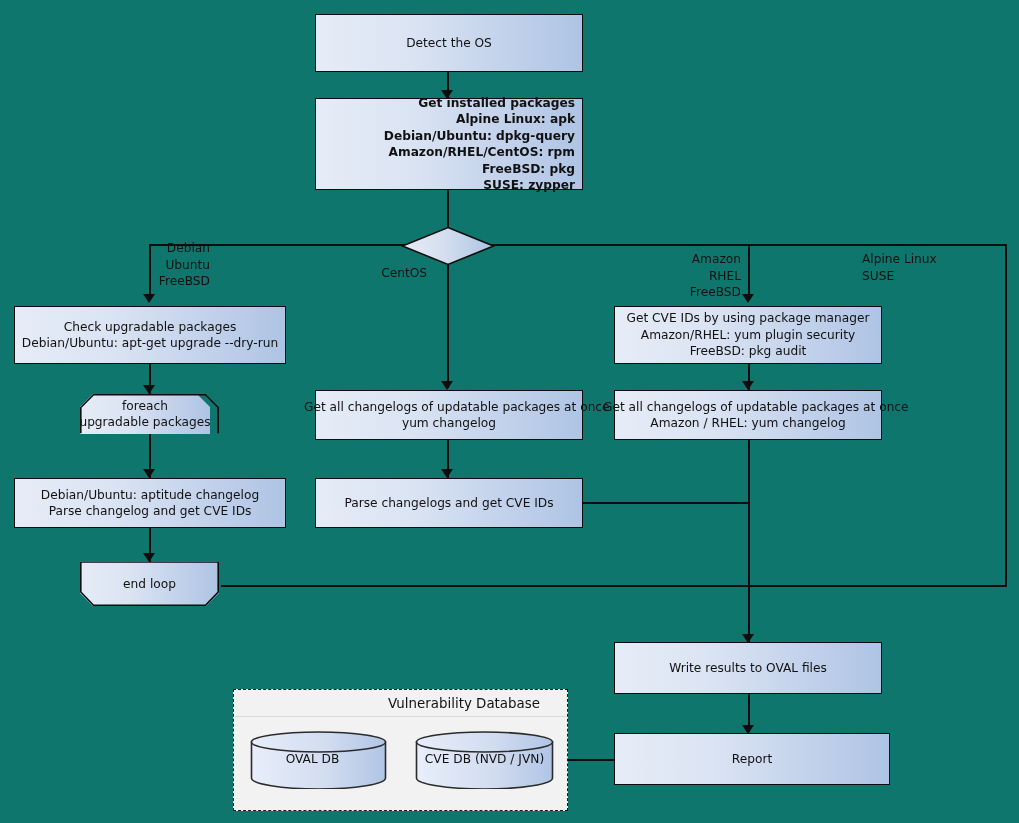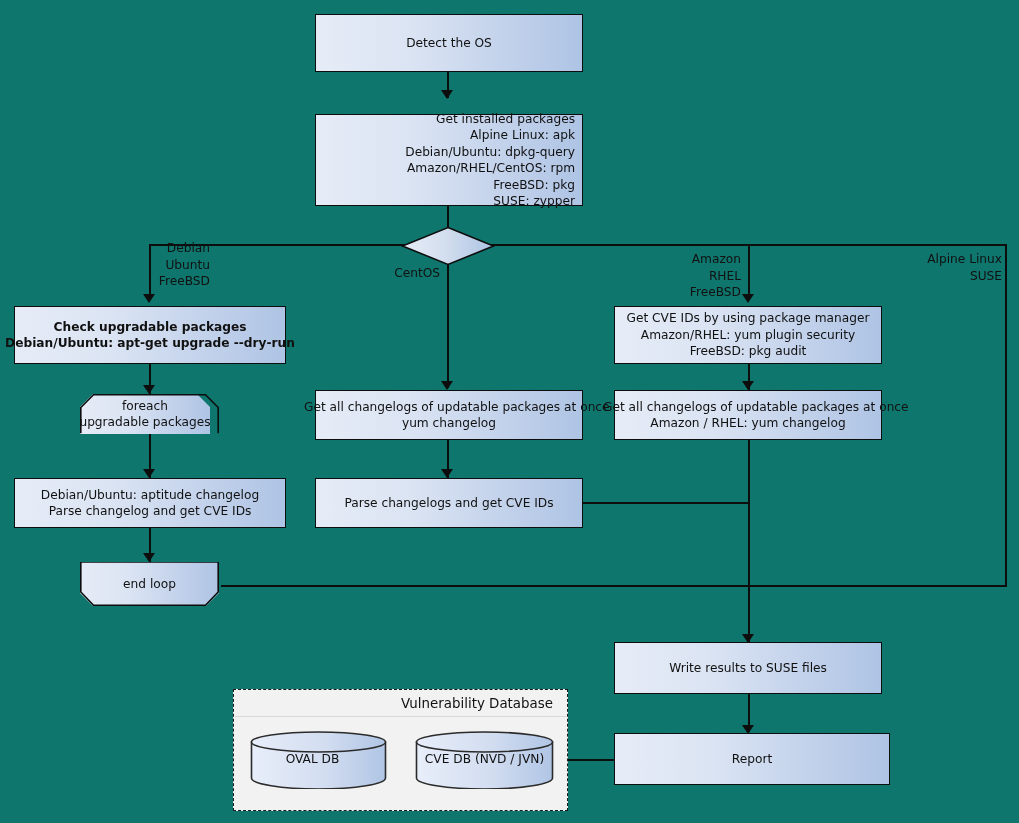--- a/index.html
+++ b/index.html
@@ -175,21 +175,21 @@
 
   <div class="line v" style="left:748px; top:694px; height:38px;"></div>
   <div class="arrowhead" style="left:742px; top:725px;"></div>
 
   <div class="line h" style="left:568px; top:759px; width:47px;"></div>
 
   <div class="node" style="left:315px; top:14px; width:268px; height:58px;">
     <span class="txt">Detect the OS</span>
   </div>
 
-  <div class="node align-right" style="left:315px; top:114px; width:268px; height:92px;">
+  <div class="node align-right" style="left:315px; top:98px; width:268px; height:92px;font-weight:bold;">
     <div>
       <div>Get installed packages</div>
       <div>Alpine Linux: apk</div>
       <div>Debian/Ubuntu: dpkg-query</div>
       <div>Amazon/RHEL/CentOS: rpm</div>
       <div>FreeBSD: pkg</div>
       <div>SUSE: zypper</div>
     </div>
   </div>
 
@@ -200,28 +200,28 @@
         <stop offset="45%" stop-color="#d4dfef"></stop>
         <stop offset="100%" stop-color="#adc3e3"></stop>
       </linearGradient>
     </defs>
     <polygon points="47,1.5 92.5,20 47,38.5 1.5,20" fill="url(#dgrad)" stroke="#0d0d0d" stroke-width="1.6"></polygon>
   </svg>
 
   <div class="branch-label" style="left: 60px; top: 240px; width: 150px; white-space: pre;">Debian
 Ubuntu
 FreeBSD</div>
-  <div class="branch-label" style="left: 330px; top: 265px; width: 110px; white-space: pre;">CentOS</div>
+  <div class="branch-label" style="left: 317px; top: 265px; width: 110px; white-space: pre;">CentOS</div>
   <div class="branch-label" style="left: 620px; top: 251px; width: 121px; white-space: pre;">Amazon
 RHEL
 FreeBSD</div>
-  <div class="branch-label left-align" style="left: 862px; top: 251px; width: 140px; text-align: right; white-space: pre;">Alpine Linux
+  <div class="branch-label left-align" style="left: 862px; top: 251px; width: 140px; text-align: left; white-space: pre;">Alpine Linux
 SUSE</div>
 
-  <div class="node" style="left:14px; top:306px; width:272px; height:58px;font-weight:bold;">
+  <div class="node" style="left:14px; top:306px; width:272px; height:58px;">
     <div>
       <div>Check upgradable packages</div>
       <div>Debian/Ubuntu: apt-get upgrade --dry-run</div>
     </div>
   </div>
 
   <div class="node loop-start" style="left:80px; top:394px; width:130px; height:40px;">
     <div>
       <div>foreach</div>
       <div>upgradable  packages</div>
@@ -266,30 +266,30 @@
   </div>
 
   <div class="node overflow" style="left:614px; top:390px; width:268px; height:50px;">
     <div style="width:290px;">
       <div>Get all changelogs of updatable packages at once</div>
       <div>Amazon / RHEL: yum changelog</div>
     </div>
   </div>
 
   <div class="node" style="left:614px; top:642px; width:268px; height:52px;">
-    <span class="txt">Write results to SUSE files</span>
+    <span class="txt">Write results to OVAL files</span>
   </div>
 
   <div class="node" style="left:614px; top:733px; width:276px; height:52px;">
     <span class="txt">Report</span>
   </div>
 
   <div class="vdb-group" style="left:233px; top:689px; width:335px; height:122px;"></div>
   <div class="vdb-headline" style="left:235px; top:716px; width:331px;"></div>
-  <div class="vdb-header" style="left:243px; top:692px; width:318px;">Vulnerability Database</div>
+  <div class="vdb-header" style="left:230px; top:692px; width:318px;">Vulnerability Database</div>
 
   <svg class="cyl" style="left:250px; top:731px;" width="137" height="58" viewBox="0 0 137 58">
     <defs>
       <linearGradient id="cgrad" x1="0" y1="0" x2="1" y2="0">
         <stop offset="0%" stop-color="#e8eefa"></stop>
         <stop offset="55%" stop-color="#d2ddf0"></stop>
         <stop offset="100%" stop-color="#b0c5e5"></stop>
       </linearGradient>
     </defs>
     <path d="M1.5,11 L1.5,47 A67,11 0 0 0 135.5,47 L135.5,11 Z" fill="url(#cgrad)" stroke="#2b2b2b" stroke-width="1.6"></path>

